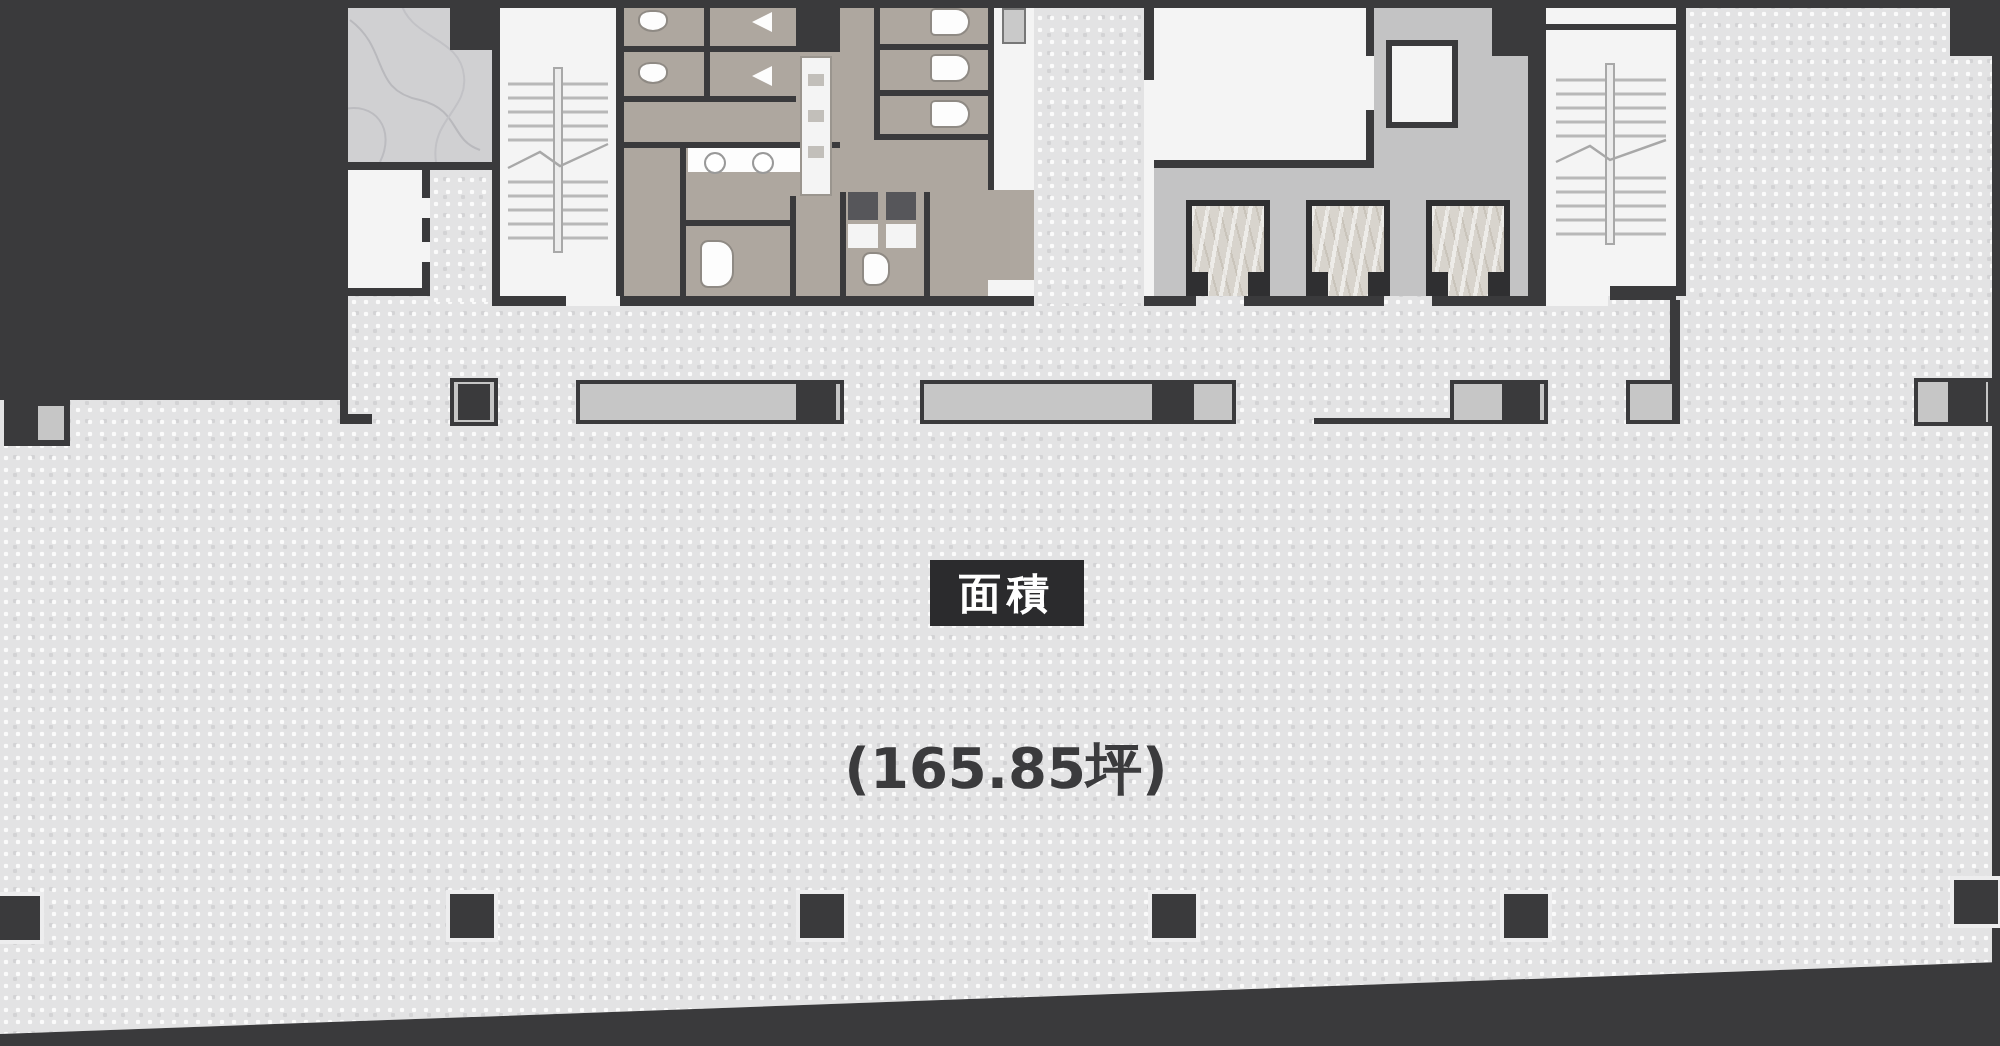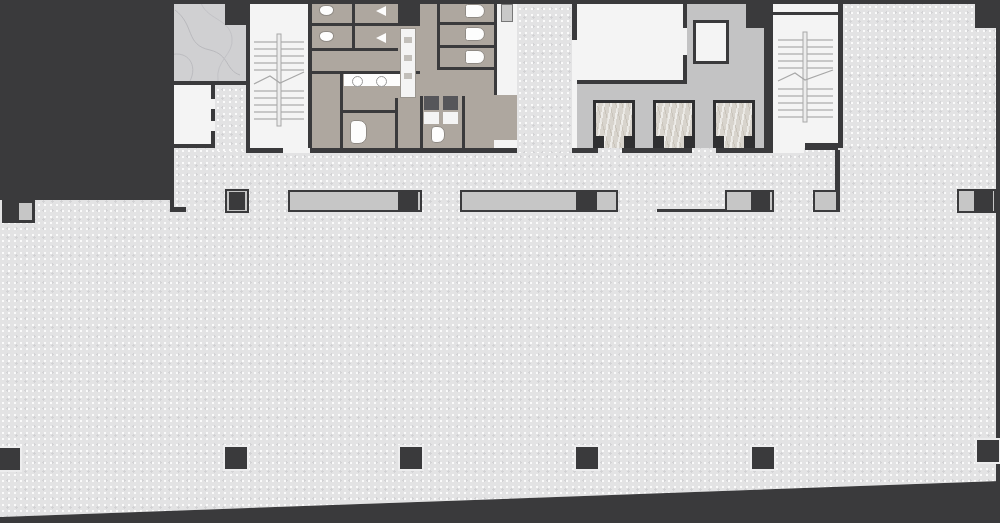--- a/index.html
+++ b/index.html
@@ -209,16 +209,20 @@
     <div class="abs" style="right:1px;top:0;width:19px;height:20px;background:#3a3a3c;"></div>
   </div>
 
   <div class="abs col" style="left:0;top:448px;width:20px;height:22px;"></div>
   <div class="abs col" style="left:225px;top:447px;width:22px;height:22px;"></div>
   <div class="abs col" style="left:400px;top:447px;width:22px;height:22px;"></div>
   <div class="abs col" style="left:576px;top:447px;width:22px;height:22px;"></div>
   <div class="abs col" style="left:752px;top:447px;width:22px;height:22px;"></div>
   <div class="abs col" style="left:977px;top:440px;width:22px;height:22px;"></div>
 
+  <div id="area-box" class="abs" style="left:465px;top:280px;width:77px;height:33px;">
+    <span>面積</span>
+  </div>
+  <div class="abs area-text" style="left:363px;top:366px;font-size:28px;">(165.85坪)</div>
 
   <div class="abs" style="left:0;top:470px;width:1000px;height:53px;background:#3a3a3c;
               clip-path:polygon(0 47px,1000px 11px,1000px 53px,0 53px);"></div>
 </div>
 
 </body></html>

